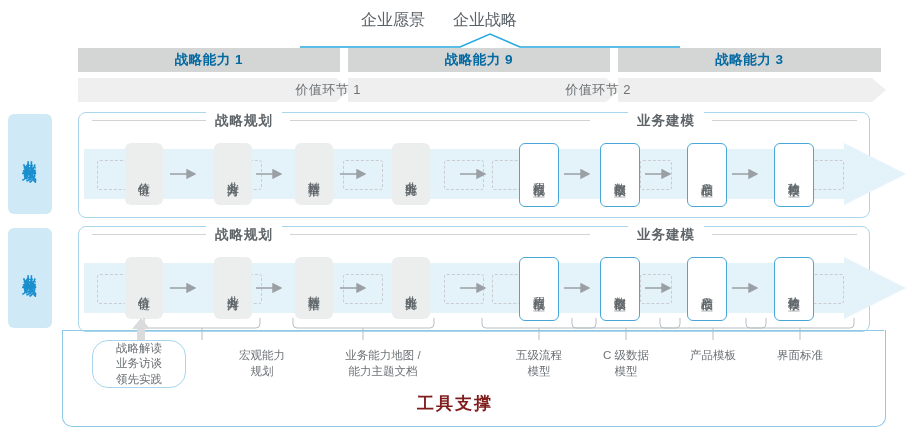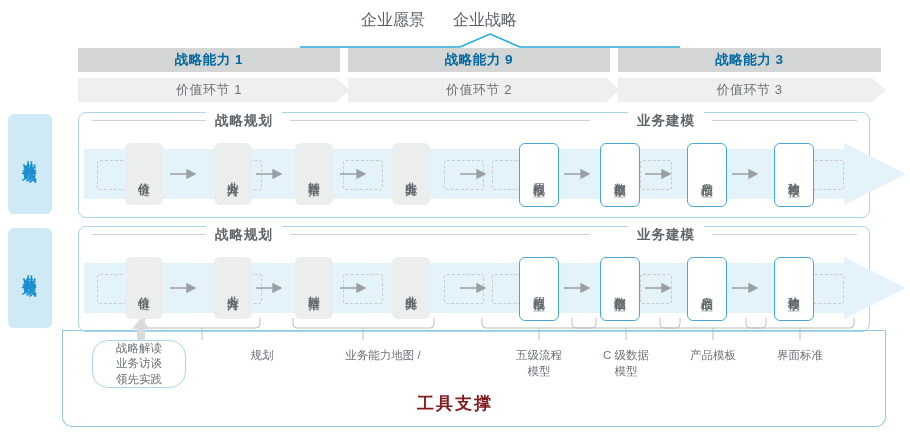--- a/index.html
+++ b/index.html
@@ -15,21 +15,21 @@
   .peakline{position:absolute;left:300px;top:33px;width:380px;height:16px;}
 
   
   .capbar{position:absolute;top:48px;height:24px;background:#d4d6d6;
           display:flex;align-items:center;justify-content:center;}
   .capbar span{font-size:13.5px;font-weight:bold;color:#0369a1;letter-spacing:.5px;}
 
   
   .vcrow{position:absolute;top:78px;left:78px;width:810px;height:24px;}
   .vclabel{position:absolute;top:78px;height:24px;display:flex;align-items:center;
-           justify-content:center;}
+           justify-content:flex-end;padding-left:21px;}
   .vclabel span{font-size:13px;color:#6c7276;letter-spacing:.5px;}
 
   
   .domtag{position:absolute;left:8px;width:44px;background:#cfe9f7;border-radius:6px;
           display:flex;align-items:center;justify-content:center;}
   .domtag span{writing-mode:vertical-rl;font-size:14px;font-weight:bold;color:#1b8fce;
                letter-spacing:3px;line-height:1;}
 
   
   .rowbox{position:absolute;left:78px;width:790px;border:1px solid #a9d6ec;
@@ -96,23 +96,20 @@
     <path d="M0,0 L258,0 L272,12 L258,24 L0,24 Z" fill="#efefef"></path>
     <path d="M270,0 L528,0 L542,12 L528,24 L270,24 Z" fill="#efefef"></path>
     <path d="M540,0 L794,0 L808,12 L794,24 L540,24 Z" fill="#efefef"></path>
   </svg>
   <div class="vclabel" style="left:78px;width:262px">
     <span>价值环节 1</span>
   </div>
   <div class="vclabel" style="left:348px;width:262px">
     <span>价值环节 2</span>
   </div>
-  <div class="vclabel" style="left:618px;width:263px">
-    <span>价值环节 3</span>
-  </div>
 
   <div class="domtag" style="top:114px;height:100px">
     <span>业务领域 1</span>
   </div>
   <div class="domtag" style="top:228px;height:100px">
     <span>业务领域 2</span>
   </div>
 
   <div class="rowbox" style="top:112px;height:104px"></div>
 
@@ -266,24 +263,26 @@
 
   <div class="sibox" style="left:92px;top:340px;width:92px;height:46px">
     <div>
       <div>战略解读</div>
       <div>业务访谈</div>
       <div>领先实践</div>
     </div>
   </div>
 
   <div class="blabel" style="left:202px;top:348px;width:120px">
+    <div>宏观能力</div>
     <div>规划</div>
   </div>
   <div class="blabel" style="left:303px;top:348px;width:160px">
     <div>业务能力地图 /</div>
+    <div>能力主题文档</div>
   </div>
   <div class="blabel" style="left:479px;top:348px;width:120px">
     <div>五级流程</div>
     <div>模型</div>
   </div>
   <div class="blabel" style="left:566px;top:348px;width:120px">
     <div>C 级数据</div>
     <div>模型</div>
   </div>
   <div class="blabel" style="left:653px;top:348px;width:120px">

